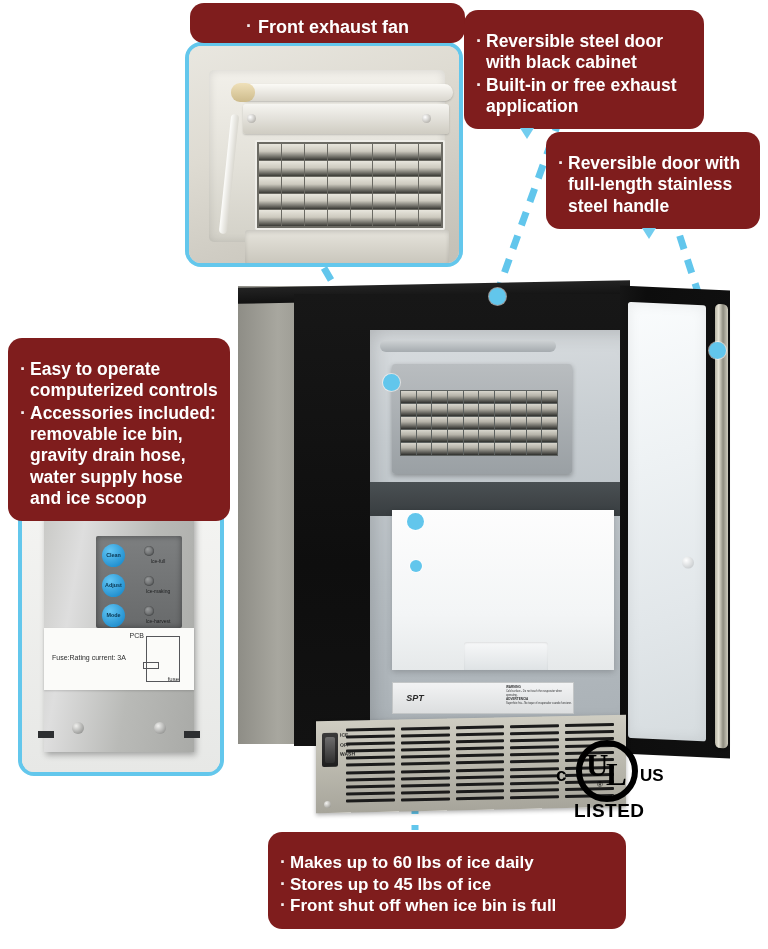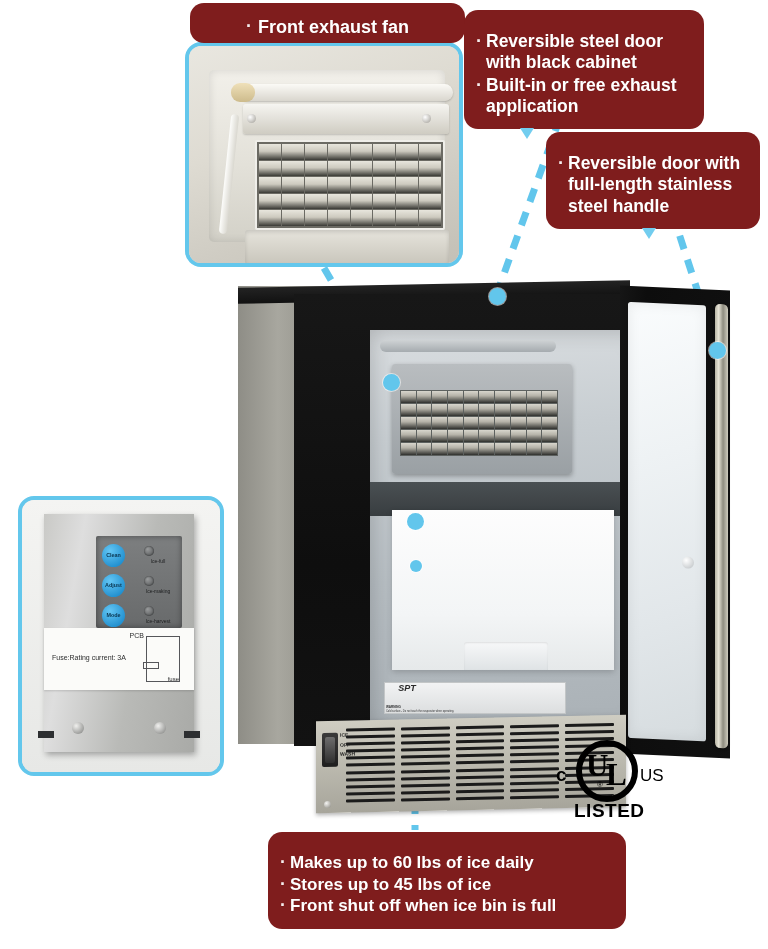--- a/index.html
+++ b/index.html
@@ -113,23 +113,23 @@
   .cav-bar{position:absolute;left:10px;top:10px;width:176px;height:12px;
       background:linear-gradient(180deg,#cfd3d5,#a5abaf);border-radius:6px;}
   .cav-dark{position:absolute;left:0;top:152px;width:272px;height:34px;
       background:linear-gradient(180deg,#4a5053,#383d40);}
   .ice-bin{position:absolute;left:22px;top:180px;width:222px;height:160px;
       background:linear-gradient(180deg,#fdfdfd 0%,#f3f5f6 65%,#e6e9ea 100%);
       box-shadow:0 2px 6px rgba(0,0,0,.18);}
   .bin-lip{position:absolute;left:72px;bottom:0px;width:84px;height:28px;
       background:linear-gradient(180deg,#f7f8f9,#dfe3e5);border-radius:3px 3px 0 0;
       box-shadow:inset 0 1px 2px rgba(0,0,0,.1);}
-  .warn-label{position:absolute;left:14px;top:352px;width:180px;height:30px;
+  .warn-label{position:absolute;left:22px;top:352px;width:180px;height:30px;
       background:linear-gradient(180deg,#f2f3f4,#dcdedf);border:1px solid #c3c6c7;
-      display:flex;overflow:hidden;flex-direction:column;}
+      display:flex;overflow:hidden;}
   .wl-brand{width:44px;font-size:9px;font-style:italic;font-weight:bold;color:#2a2a2a;
       display:flex;align-items:center;justify-content:center;}
   .wl-col{flex:1;font-size:2.6px;color:#2f3031;line-height:1.45;padding:2px 1px;overflow:hidden;}
   .wl-col b{font-size:3.1px;}
 
   
   .door{position:absolute;left:382px;top:10px;width:110px;height:468px;
       background:linear-gradient(95deg,#161616 0%,#0d0d0d 18%,#111 100%);
       transform:skewY(2.6deg);}
   .door-glass{position:absolute;left:8px;top:16px;width:78px;height:436px;
@@ -167,21 +167,21 @@
   
   #ul-mark{position:absolute;left:548px;top:740px;width:120px;height:84px;color:#000;}
   .ul-circle{position:absolute;left:28px;top:0px;width:62px;height:62px;border-radius:50%;
       border:6px solid #000;box-sizing:border-box;}
   .ul-u{position:absolute;left:38px;top:8px;font-size:31px;font-weight:bold;
       font-family:"Liberation Serif",serif;}
   .ul-l{position:absolute;left:58px;top:17px;font-size:31px;font-weight:bold;
       font-family:"Liberation Serif",serif;}
   .ul-reg{position:absolute;left:49px;top:40px;font-size:8px;}
   .ul-c{position:absolute;left:8px;top:24px;font-size:19px;font-weight:bold;}
-  .ul-us{position:absolute;left:92px;top:26px;font-size:17px;font-weight:normal;}
+  .ul-us{position:absolute;left:92px;top:26px;font-size:17px;font-weight:bold;}
   .ul-listed{position:absolute;left:26px;top:60px;font-size:19px;font-weight:bold;
       letter-spacing:.5px;}
 </style>
 </head>
 <body>
 
 <div class="stage">
 
   <svg class="leader" width="768" height="949" style="left:0;top:0;">
 
@@ -460,20 +460,26 @@
     <div class="tail" style="left:56px;bottom:-10px;"></div>
   </div>
 
   <div class="callout" id="callout-reversible">
     <ul>
       <li>Reversible door with full-length stainless steel handle</li>
     </ul>
     <div class="tail" style="left:96px;bottom:-10px;"></div>
   </div>
 
+  <div class="callout" id="callout-controls">
+    <ul>
+      <li>Easy to operate computerized controls</li>
+      <li>Accessories included: removable ice bin, gravity drain hose, water supply hose and ice scoop</li>
+    </ul>
+  </div>
 
   <div class="callout" id="callout-capacity">
     <ul>
       <li>Makes up to 60 lbs of ice daily</li>
       <li>Stores up to 45 lbs of ice</li>
       <li>Front shut off when ice bin is full</li>
     </ul>
   </div>
 
   <div class="dot" style="left:383px;top:374px;"></div>

